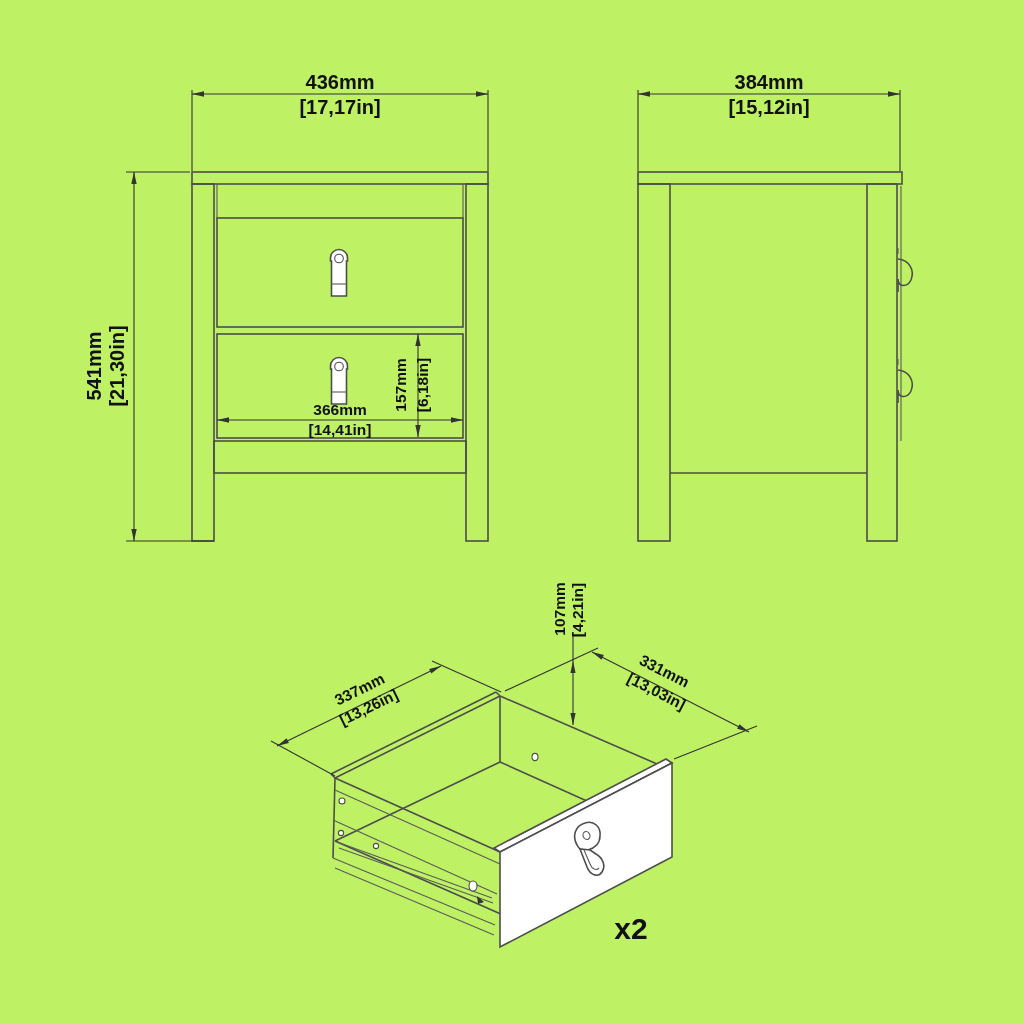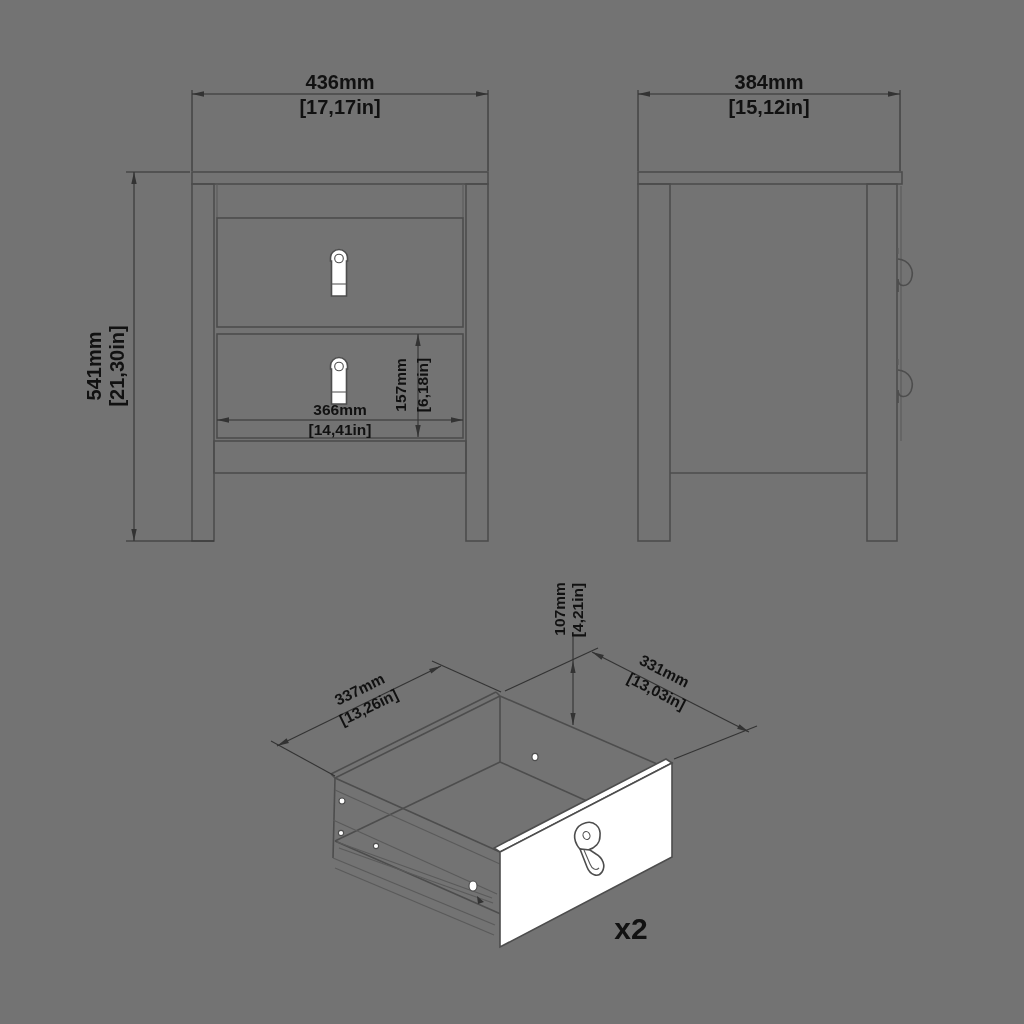--- a/index.html
+++ b/index.html
@@ -1,16 +1,16 @@
 <!DOCTYPE html>
 <html><head>
 <meta charset="utf-8">
 <style>
   html,body{margin:0;padding:0;background:#ffffff;}
-  .stage{width:1024px;height:1024px;background:#737373;position:relative;font-family:"Liberation Sans",sans-serif;}
+  .stage{width:1024px;height:1024px;background:#bef264;position:relative;font-family:"Liberation Sans",sans-serif;}
   svg{display:block;}
   .obj{stroke:#4d4d4d;stroke-width:1.6;fill:none;}
   .objw{stroke:#4d4d4d;stroke-width:1.6;fill:#ffffff;}
   .thin{stroke:#5a5a5a;stroke-width:1.1;fill:none;}
   .dim{stroke:#333333;stroke-width:1.1;fill:none;}
   .arr{fill:#333333;stroke:none;}
   .hole{stroke:#4d4d4d;stroke-width:1.1;fill:#ffffff;}
   text.dimtxt{fill:#111111;font-weight:bold;font-family:"Liberation Sans",sans-serif;}
   .fs20{font-size:20px;} .fs15{font-size:15.5px;} .fs30{font-size:30px;}
 </style>

